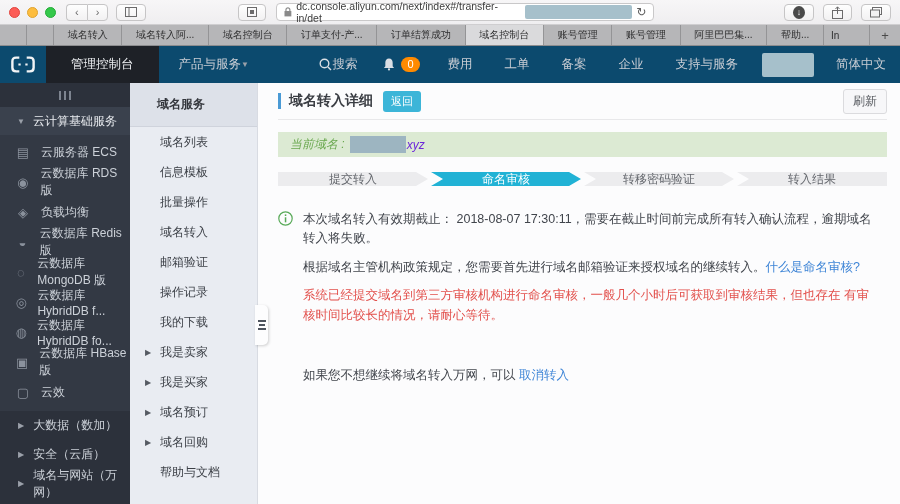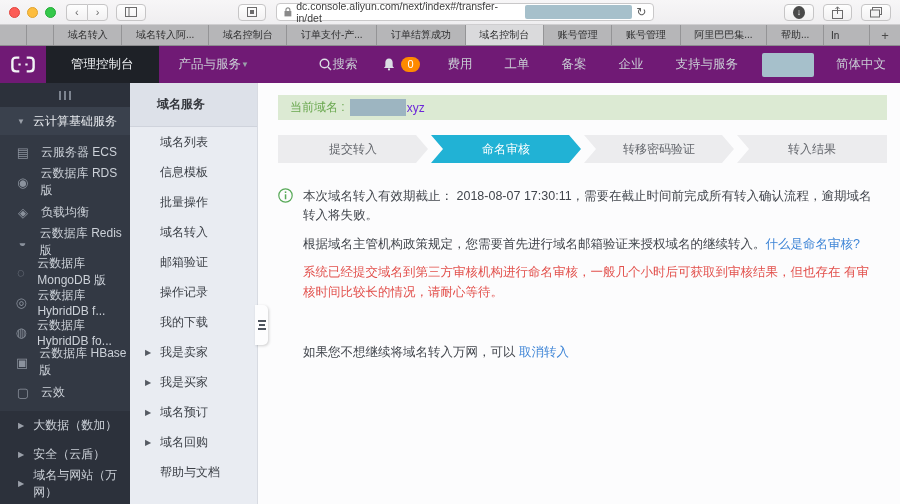--- a/index.html
+++ b/index.html
@@ -33,21 +33,21 @@
 
   .tabbar { height:21px; flex:0 0 21px; background:#a9a9ab; display:flex; border-bottom:1px solid #8c8c8e; }
   .tab { flex:1 1 auto; background:#b6b6b8; border-right:1px solid #949496; font-size:10px; color:#2f2f30;
     display:flex; align-items:center; justify-content:center; white-space:nowrap; overflow:hidden; min-width:0; }
   .tab.stub { flex:0 0 27px; }
   .tab.active { background:#dadadc; }
   .tab.small { flex:0 0 46px; justify-content:flex-start; padding-left:7px; }
   .tab.plus { flex:0 0 30px; font-size:13px; color:#4a4a4a; border-right:none; }
 
   
-  .appnav { height:37px; flex:0 0 37px; background:#701a75; display:flex; align-items:center;
+  .appnav { height:37px; flex:0 0 37px; background:#0c4a6e; display:flex; align-items:center;
     color:#c9cdd4; font-size:12.5px; }
   .logo-box { width:46px; height:100%; display:flex; align-items:center; justify-content:center; }
   .console-tab { height:100%; display:flex; align-items:center; padding:0 25px; background:#1e2127; color:#eceef1; }
   .products { display:flex; align-items:center; gap:0; padding:0 20px; height:100%; }
   .caret-down { font-size:8px; color:#9aa0a9; }
   .nav-search { display:flex; align-items:center; gap:0; padding:0 13px; height:100%; }
   .bell-wrap { display:flex; align-items:center; gap:5px; padding:0 12px; height:100%; }
   .badge { background:#ff8a00; color:#fff; font-size:11px; border-radius:9px; padding:0 6px;
     height:15px; line-height:15px; }
   .nav-item { padding:0 16px; height:100%; display:flex; align-items:center; }
@@ -83,26 +83,26 @@
   .main { flex:1 1 auto; background:#fcfcfd; padding:0 13px 0 20px; overflow:hidden; }
   .title-row { height:37px; display:flex; align-items:center; border-bottom:1px solid #e8e8ea; }
   .title-bar { width:3px; height:16px; background:#4a9ad5; margin-right:8px; }
   .page-title { font-size:14px; font-weight:bold; color:#3a3d43; }
   .back-btn { margin-left:10px; background:#3cb5d8; color:#fff; font-size:11px; padding:3px 8px;
     border-radius:3px; border:none; cursor:pointer; }
   .refresh-btn { margin-left:auto; background:#f7f7f9; border:1px solid #dbdbde; color:#55585e;
     font-size:12px; padding:3px 9px; border-radius:3px; cursor:pointer; }
 
   .domain-bar { margin-top:12px; height:25px; background:#dcead3; display:flex; align-items:center;
-    padding:0 12px; font-size:12px; }
+    padding:0 12px; font-size:12px;font-style:italic; }
   .domain-label { color:#6aa84f; }
   .domain-blur { width:56px; height:17px; background:#9db5c1; margin:0 1px 0 5px; }
   .domain-suffix { color:#6d28d9; }
 
-  .steps { margin-top:15px; display:flex; height:28px; gap:3px; }
+  .steps { margin-top:15px; display:flex; height:14px; gap:3px; }
   .step { flex:1 1 0; display:flex; align-items:center; justify-content:center; font-size:12px;
     background:#ececee; color:#63666c; }
   .step.first { clip-path:polygon(0 0, calc(100% - 12px) 0, 100% 50%, calc(100% - 12px) 100%, 0 100%); }
   .step.mid   { clip-path:polygon(0 0, calc(100% - 12px) 0, 100% 50%, calc(100% - 12px) 100%, 0 100%, 12px 50%); }
   .step.last  { clip-path:polygon(0 0, 100% 0, 100% 100%, 0 100%, 12px 50%); }
   .step.active { background:#21b2d5; color:#fff; }
 
   .notice { margin-top:24px; display:flex; gap:10px; }
   .info-ic { flex:0 0 15px; margin-top:1px; }
   .notice-text { max-width:578px; font-size:12.5px; color:#41454c; line-height:1.55; }
@@ -339,20 +339,26 @@
           </div>
         </div>
       <div class="sb2-handle">
           <i></i>
           <i></i>
           <i></i>
         </div>
     </aside>
 
     <main class="main">
+      <div class="title-row">
+        <span class="title-bar"></span>
+        <span class="page-title">域名转入详细</span>
+        <button class="back-btn">返回</button>
+        <button class="refresh-btn">刷新</button>
+      </div>
 
       <div class="domain-bar">
         <span class="domain-label">当前域名 :</span>
         <span class="domain-blur"></span>
         <span class="domain-suffix">xyz</span>
       </div>
 
       <div class="steps" id="steps">
           <div class="step first">提交转入</div>
           <div class="step mid active">命名审核</div>

